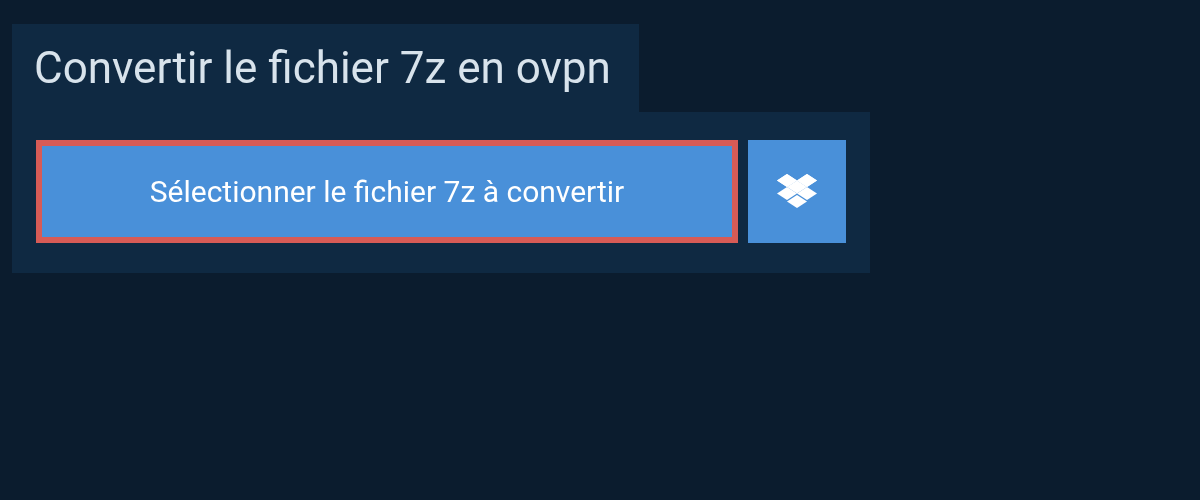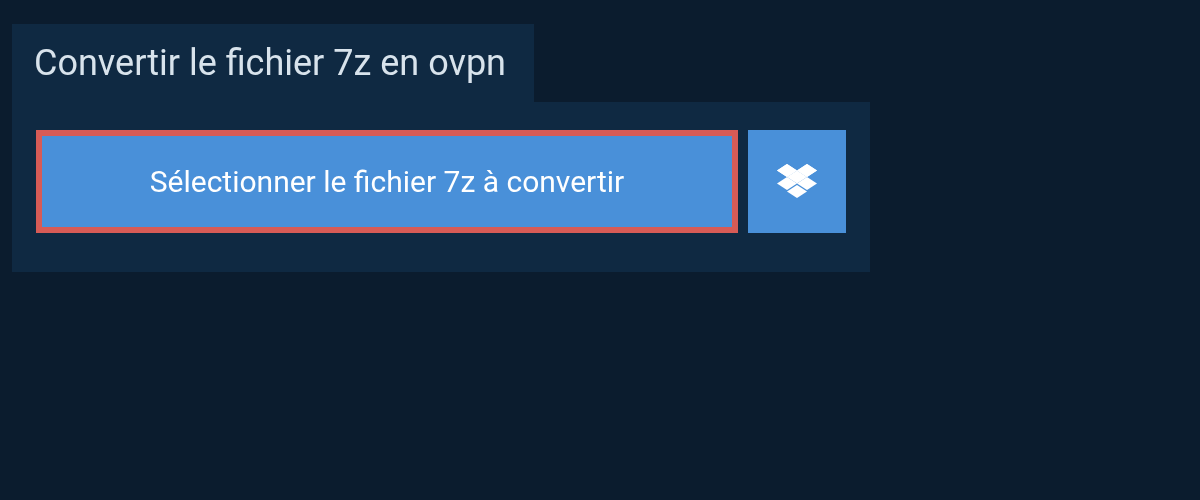--- a/index.html
+++ b/index.html
@@ -16,28 +16,28 @@
     }
     .tab-header {
       background-color: #0f2942;
       display: inline-block;
       padding: 18px 28px 18px 22px;
       margin-top: 24px;
       margin-left: 12px;
     }
     .tab-title {
       color: #d8e3ec;
-      font-size: 36px;
+      font-size: 44px;
       font-weight: 400;
     }
     .panel {
       background-color: #0f2942;
       margin-left: 12px;
       margin-right: 330px;
-      padding: 28px 24px 39px 24px;
+      padding: 28px 24px 30px 24px;
       display: flex;
       gap: 10px;
       align-items: stretch;
     }
     .select-button {
       flex: 1;
       background-color: #4990d9;
       border: 6px solid #d75b56;
       color: #ffffff;
       font-size: 30px;

